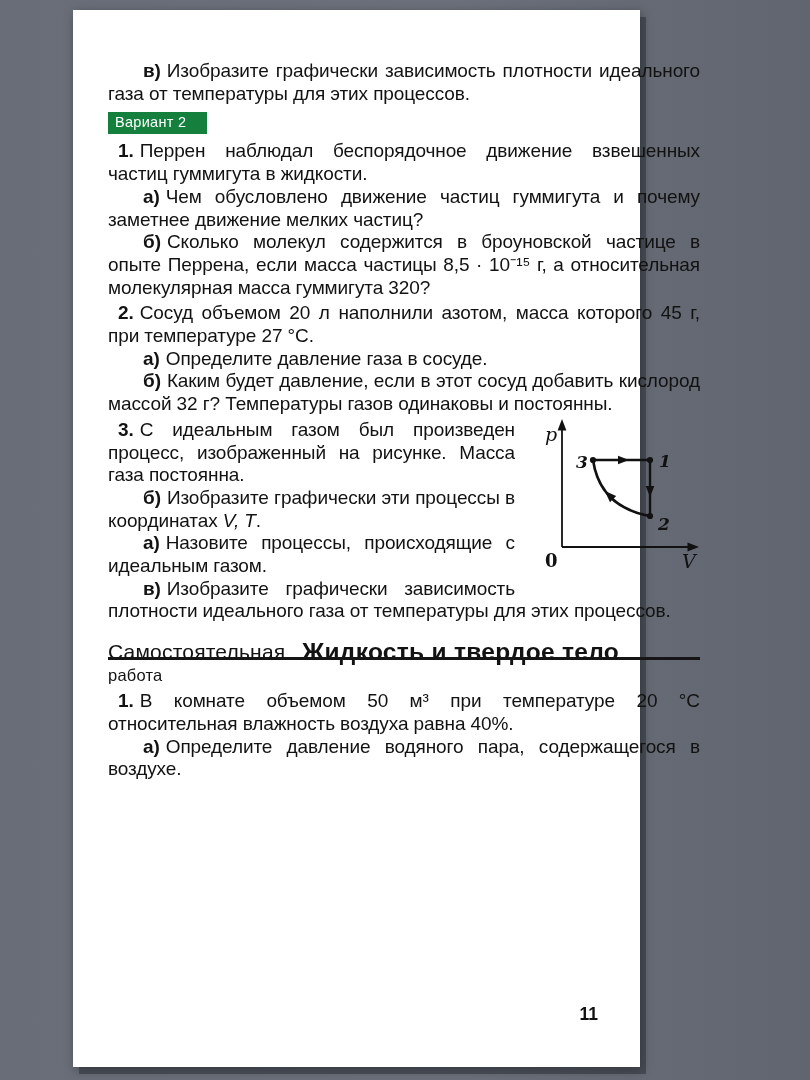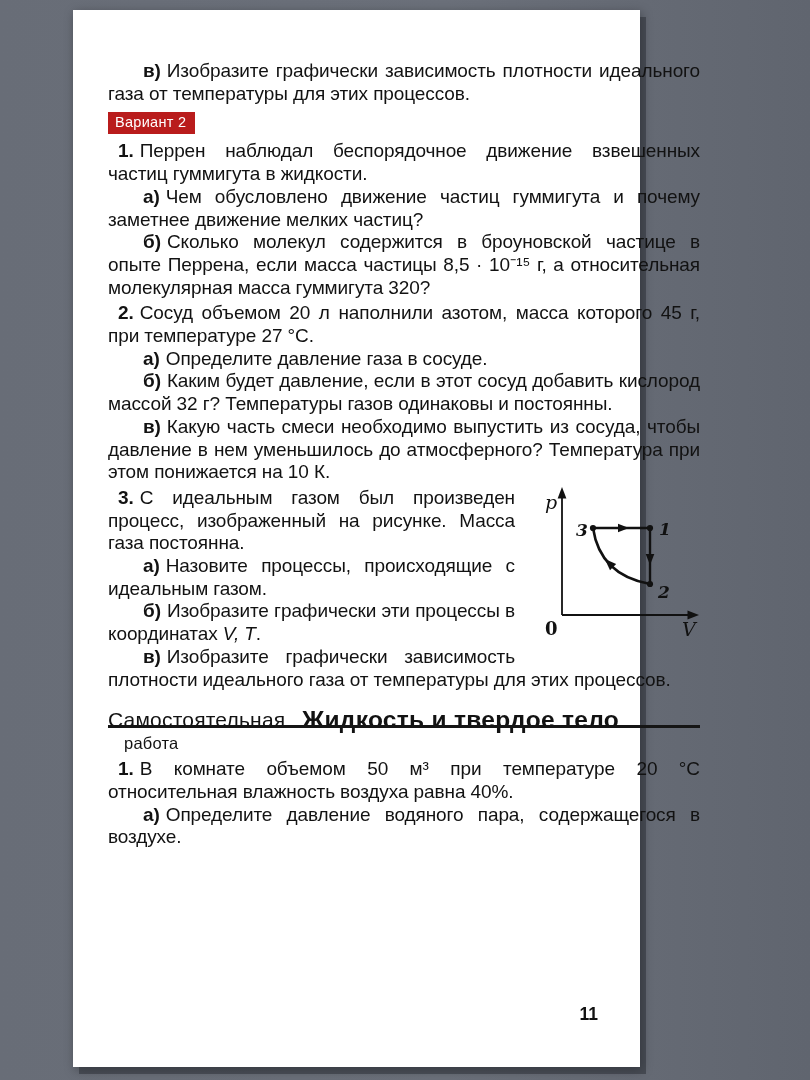--- a/index.html
+++ b/index.html
@@ -19,34 +19,34 @@
     position:absolute;left:35px;top:0;width:592px;
     padding-top:50px;
     color:#121212;
     font-size:19px;line-height:22.7px;letter-spacing:-0.1px;
     text-align:justify;
   }
   p.para{margin:0;text-indent:35px;}
   p.num{text-indent:10px;margin-top:3px;}
   .pfx{font-weight:bold;margin-right:6px;}
   .badge{
-    display:inline-block;background:#b91c1c;color:#ffffff;
-    font-size:14.5px;line-height:17px;padding:2px 9px 3px 7px;
+    display:inline-block;background:#15803d;color:#ffffff;
+    font-size:14.5px;line-height:17px;padding:2px 21px 3px 7px;
     margin:7px 0 3px 0;letter-spacing:.3px;
   }
   .badge-row{margin:0;}
   .fig{
     float:right;width:185px;height:180px;margin:0 0 0 0;
   }
   .prob3::after{content:"";display:block;clear:both;}
   .sect{
     position:relative;height:58px;margin-top:6px;clear:both;
   }
   .sect .side-top{position:absolute;left:0;top:12px;font-size:21px;letter-spacing:.2px;}
-  .sect .side-bottom{position:absolute;left:16px;top:35px;font-size:16.5px;letter-spacing:.2px;}
+  .sect .side-bottom{position:absolute;left:0;top:35px;font-size:16.5px;letter-spacing:.2px;}
   .sect .title{position:absolute;left:178px;top:-4px;margin:16px;
     font-size:24.5px;font-weight:bold;letter-spacing:.3px;white-space:nowrap;}
   .sect .rule{position:absolute;left:0;top:28px;width:100%;height:2.5px;background:#151515;}
   .pageno{
     position:absolute;right:42px;top:994px;
     font-size:17.5px;font-weight:bold;color:#111;
   }
   svg text{fill:#111;}
   .ax-lab{font-family:"DejaVu Serif", serif;font-style:italic;font-size:19px;}
   .or-lab{font-family:"DejaVu Serif", serif;font-size:18px;font-weight:bold;}
@@ -65,21 +65,20 @@
     <div class="badge-row">
       <span class="badge">Вариант 2</span>
     </div>
 
     <p class="para num"><span class="pfx">1.</span><span>Перрен наблюдал беспорядочное движение взвешенных частиц гуммигута в жидкости.</span></p>
     <p class="para"><span class="pfx">а)</span><span>Чем обусловлено движение частиц гуммигута и почему заметнее движение мелких частиц?</span></p>
     <p class="para"><span class="pfx">б)</span><span>Сколько молекул содержится в броуновской частице в опыте Перрена, если масса частицы 8,5 · 10⁻¹⁵ г, а относительная молекулярная масса гуммигута 320?</span></p>
     <p class="para num"><span class="pfx">2.</span><span>Сосуд объемом 20 л наполнили азотом, масса которого 45 г, при температуре 27 °С.</span></p>
     <p class="para"><span class="pfx">а)</span><span>Определите давление газа в сосуде.</span></p>
     <p class="para"><span class="pfx">б)</span><span>Каким будет давление, если в этот сосуд добавить кислород массой 32 г? Температуры газов одинаковы и постоянны.</span></p>
-    <p class="para"><span class="pfx">в)</span><span>Какую часть смеси необходимо выпустить из сосуда, чтобы давление в нем уменьшилось до атмосферного? Температура при этом понижается на 10 К.</span></p>
 
     <div class="prob3">
       <div class="fig">
         <svg width="185" height="158" viewBox="0 0 185 158">
 
           <line x1="47" y1="128" x2="47" y2="8" stroke="#111" stroke-width="1.8"></line>
           <polygon points="47,0 42.6,11.5 51.4,11.5" fill="#111"></polygon>
           <line x1="47" y1="128" x2="176" y2="128" stroke="#111" stroke-width="1.8"></line>
           <polygon points="184,128 172.5,123.6 172.5,132.4" fill="#111"></polygon>
 
@@ -98,22 +97,22 @@
 
           <text class="ax-lab" x="30" y="22">p</text>
           <text class="or-lab" x="30" y="148">0</text>
           <text class="ax-lab" x="167" y="149">V</text>
           <text class="pt-lab" x="61" y="49">3</text>
           <text class="pt-lab" x="144" y="48">1</text>
           <text class="pt-lab" x="143" y="111">2</text>
         </svg>
       </div>
       <p class="para num"><span class="pfx">3.</span><span>С идеальным газом был произведен процесс, изображенный на рисунке. Масса газа постоянна.</span></p>
+      <p class="para"><span class="pfx">б)</span><span>Изобразите графически эти процессы в координатах </span><i>V, T</i><span>.</span></p>
       <p class="para"><span class="pfx">а)</span><span>Назовите процессы, происходящие с идеальным газом.</span></p>
-      <p class="para"><span class="pfx">б)</span><span>Изобразите графически эти процессы в координатах </span><i>V, T</i><span>.</span></p>
       <p class="para"><span class="pfx">в)</span><span>Изобразите графически зависимость плотности идеального газа от температуры для этих процессов.</span></p>
     </div>
 
     <div class="sect">
       <span class="side-top">Самостоятельная</span>
       <h2 class="title">Жидкость и твердое тело</h2>
       <div class="rule"></div>
       <span class="side-bottom">работа</span>
     </div>
 

